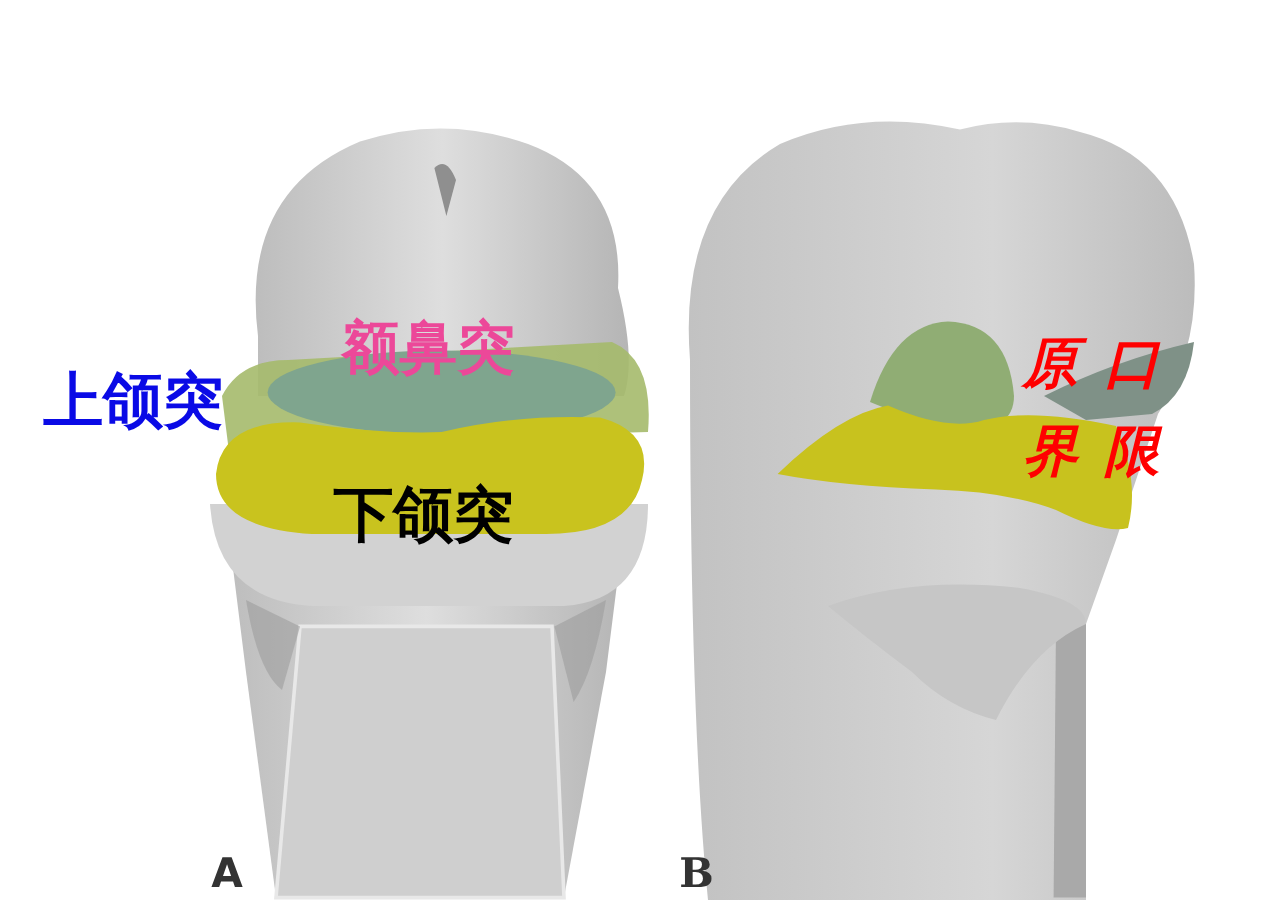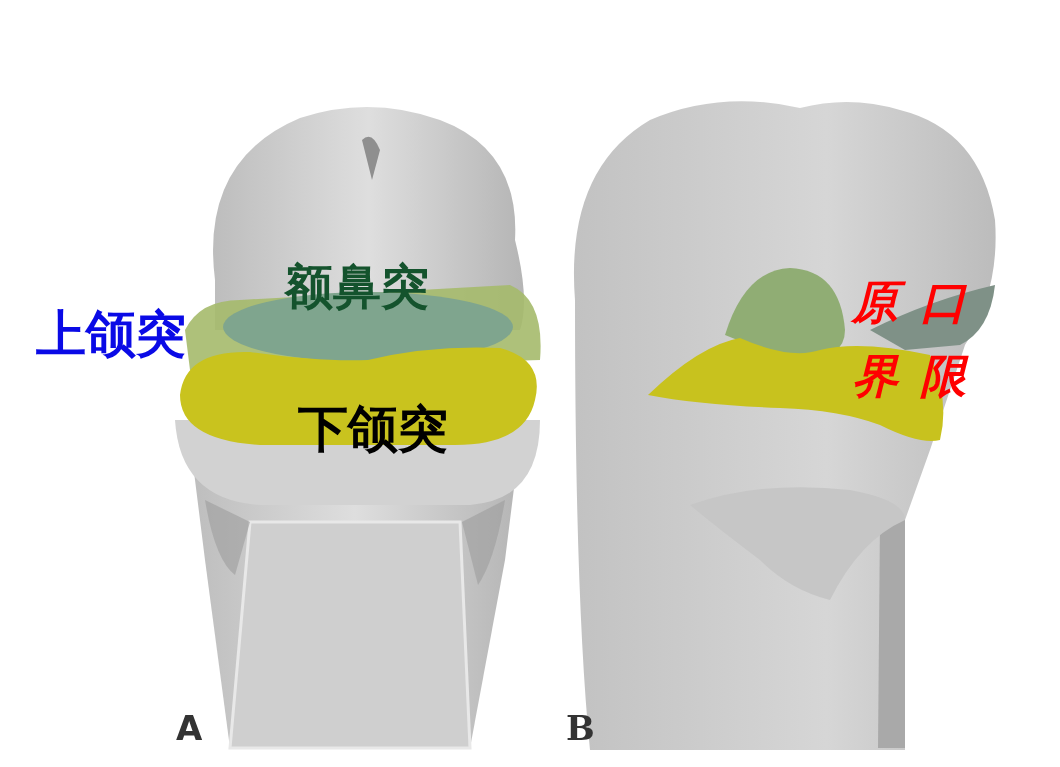--- a/index.html
+++ b/index.html
@@ -2,21 +2,21 @@
 <html><head>
   <meta charset="utf-8">
   <style>
     html, body { margin:0; padding:0; }
     body { width:1060px; height:767px; background:#ffffff; position:relative; overflow:hidden;
            font-family:"DejaVu Sans", sans-serif; }
     .fig { position:absolute; left:0; top:0; width:1060px; height:767px; }
     .label { position:absolute; font-weight:bold; white-space:nowrap; line-height:1; }
     .lbl-maxillary { left:36px; top:309px; font-size:50px; }
     .lbl-frontonasal { left:285px; top:266px; font-size:48px; }
-    .lbl-mandibular { left:298px; top:404px; font-size:50px; }
+    .lbl-mandibular { left:278px; top:404px; font-size:50px; }
     .lbl-stomodeum { left:852px; top:266px; font-size:46px; font-family:"DejaVu Serif", serif;
                      font-style:italic; font-weight:bold; letter-spacing:22px; line-height:1.6; width:140px; white-space:normal; }
     .panel-letter { position:absolute; font-family:"DejaVu Serif", serif; font-weight:bold; font-size:34px; color:#333; }
     .letter-a { left:176px; top:708px; font-family:"DejaVu Sans", sans-serif; }
     .letter-b { left:566px; top:708px; }
   </style>
 </head>
 <body>
 
 <svg class="fig" viewBox="0 0 1060 767" width="1060" height="767">
@@ -61,18 +61,18 @@
 
     <path d="M870,330 Q930,300 995,285 Q990,330 960,345 L905,350 Z" fill="#7f9187"></path>
 
     <path d="M725,335 Q745,270 790,268 Q840,270 845,330 Q845,360 800,360 Q760,350 725,335 Z" fill="#90ad74"></path>
 
     <path d="M648,395 Q700,345 740,338 Q790,360 820,350 Q860,340 930,355 Q950,400 940,440 Q920,445 880,425 Q840,410 780,408 Q700,405 648,395 Z" fill="#c8c21e"></path>
   </g>
 </svg>
 
 <div class="label lbl-maxillary" style="color:#0a0ae6;">上颌突</div>
-<div class="label lbl-frontonasal" style="color:#14532d;font-family:Liberation Mono, monospace;">额鼻突</div>
+<div class="label lbl-frontonasal" style="color:#ec4899;">额鼻突</div>
 <div class="label lbl-mandibular" style="color:#000;">下颌突</div>
 <div class="label lbl-stomodeum" style="color:#ff0000;">原口界限</div>
 
 <div class="panel-letter letter-a">A</div>
 <div class="panel-letter letter-b">B</div>
 
 </body></html>

